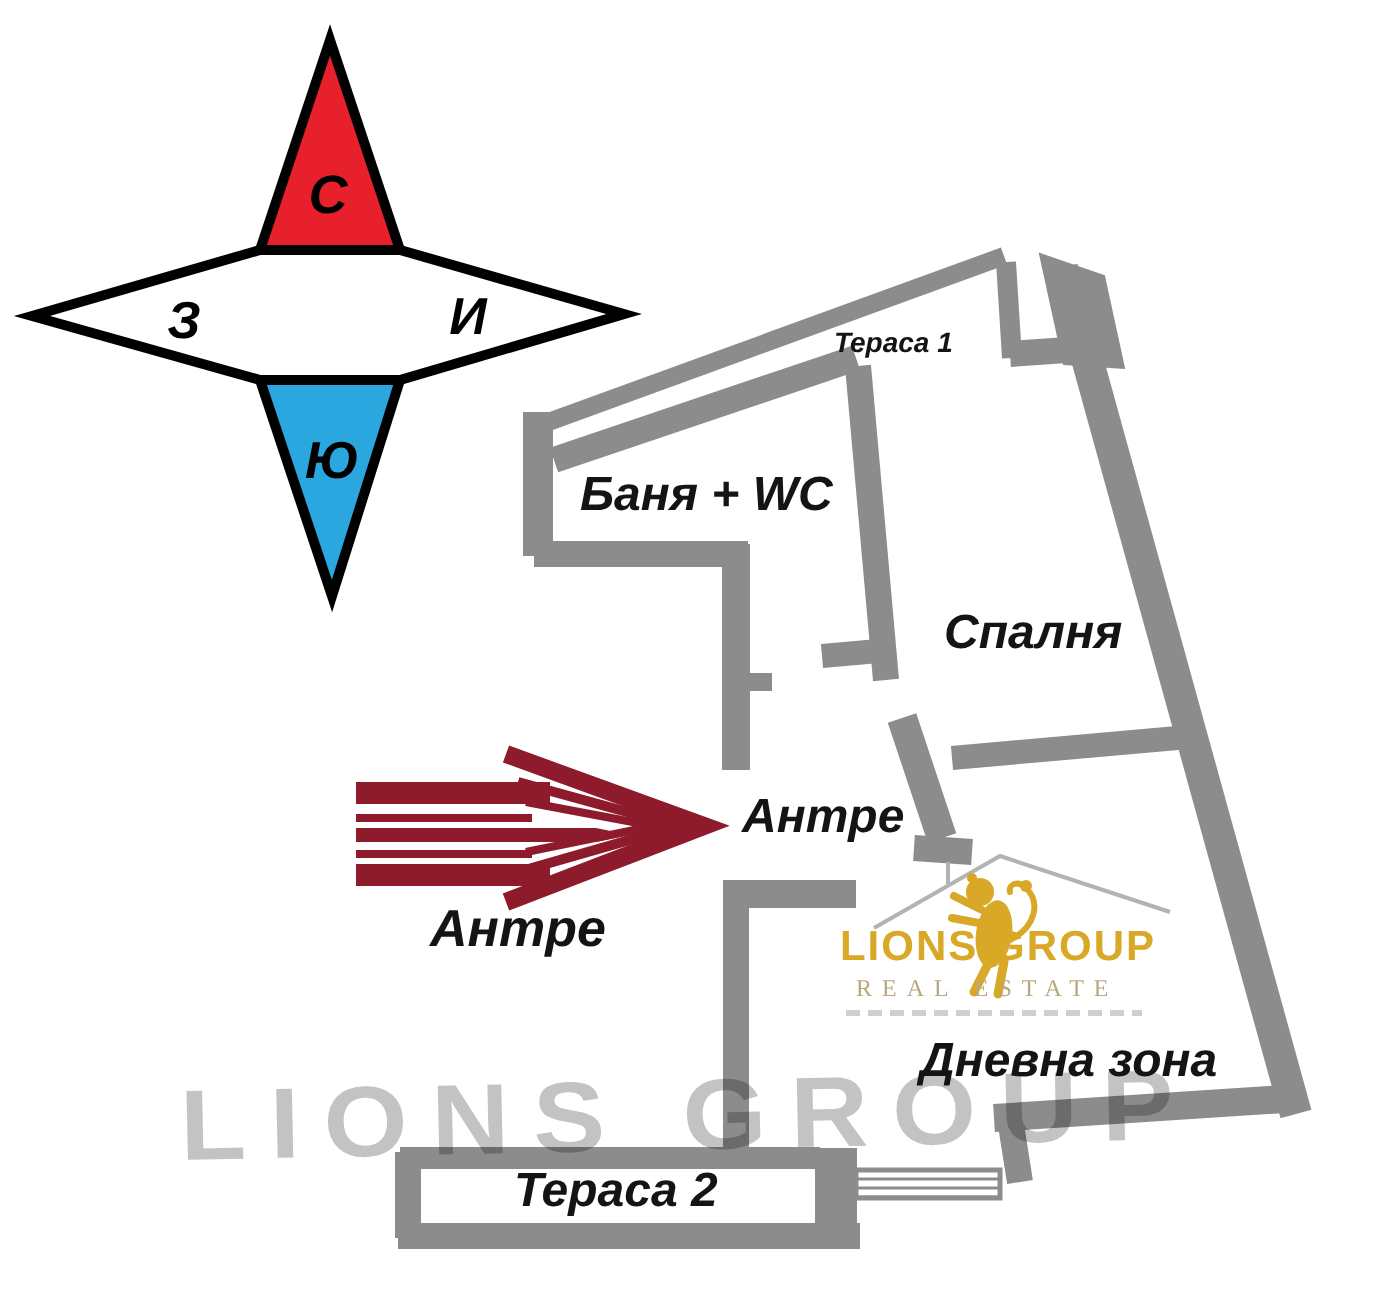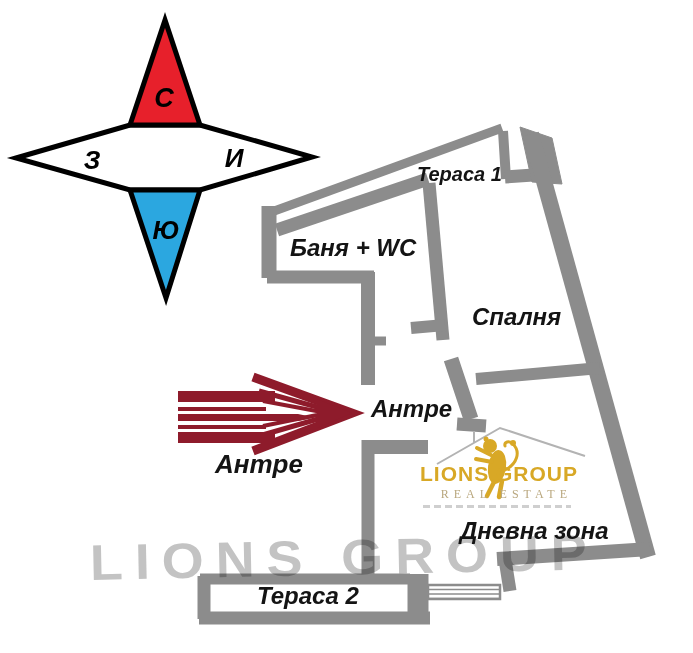--- a/index.html
+++ b/index.html
@@ -20,40 +20,40 @@
   .roof-s{stroke:#b3b3b3;fill:none;}
 
   .lbl{
     position:absolute;z-index:3;color:#141414;font-weight:bold;font-style:italic;
     white-space:nowrap;line-height:1;
   }
   .compass-lbl{
     position:absolute;z-index:3;color:#000;font-weight:bold;font-style:italic;
     transform:translate(-50%,-50%);line-height:1;
   }
-  #room-terrace1{left:417px;top:164px;font-size:20px;}
+  #room-terrace1{left:417px;top:164px;font-size:14px;}
   #room-bath{left:290px;top:236px;font-size:24px;}
   #room-bedroom{left:472px;top:305px;font-size:24px;}
   #room-hall{left:371px;top:397px;font-size:24px;}
   #room-living{left:460px;top:519px;font-size:24px;}
   #room-terrace2{left:241px;top:584px;font-size:24px;margin-left:16px;}
   #entrance-lbl{left:215px;top:451px;font-size:26px;}
 
   #compass-n{left:164px;top:98px;font-size:27px;}
   #compass-w{left:92px;top:160px;font-size:26px;}
   #compass-e{left:234px;top:158px;font-size:26px;}
   #compass-s{left:166px;top:230px;font-size:26px;}
 
   #logo-title{
     position:absolute;z-index:3;left:411px;top:463px;width:176px;text-align:center;
     font-size:21px;font-weight:bold;letter-spacing:1px;color:var(--logo-gold);
     white-space:nowrap;line-height:1;
   }
   #logo-subtitle{
-    position:absolute;z-index:3;left:428px;top:488px;width:144px;text-align:right;
+    position:absolute;z-index:3;left:428px;top:488px;width:144px;text-align:left;
     font-family:"Liberation Serif",serif;font-size:12px;letter-spacing:5px;
     color:var(--logo-subtitle-color);white-space:nowrap;line-height:1;
   }
   #logo-tagline{
     position:absolute;z-index:3;left:423px;top:505px;width:148px;height:3px;
     background:repeating-linear-gradient(90deg,#cfcfcf 0 7px,transparent 7px 11px);
   }
   #watermark{
     position:absolute;z-index:2;left:90px;top:538px;
     font-size:50px;font-weight:bold;letter-spacing:11px;white-space:nowrap;line-height:1;

